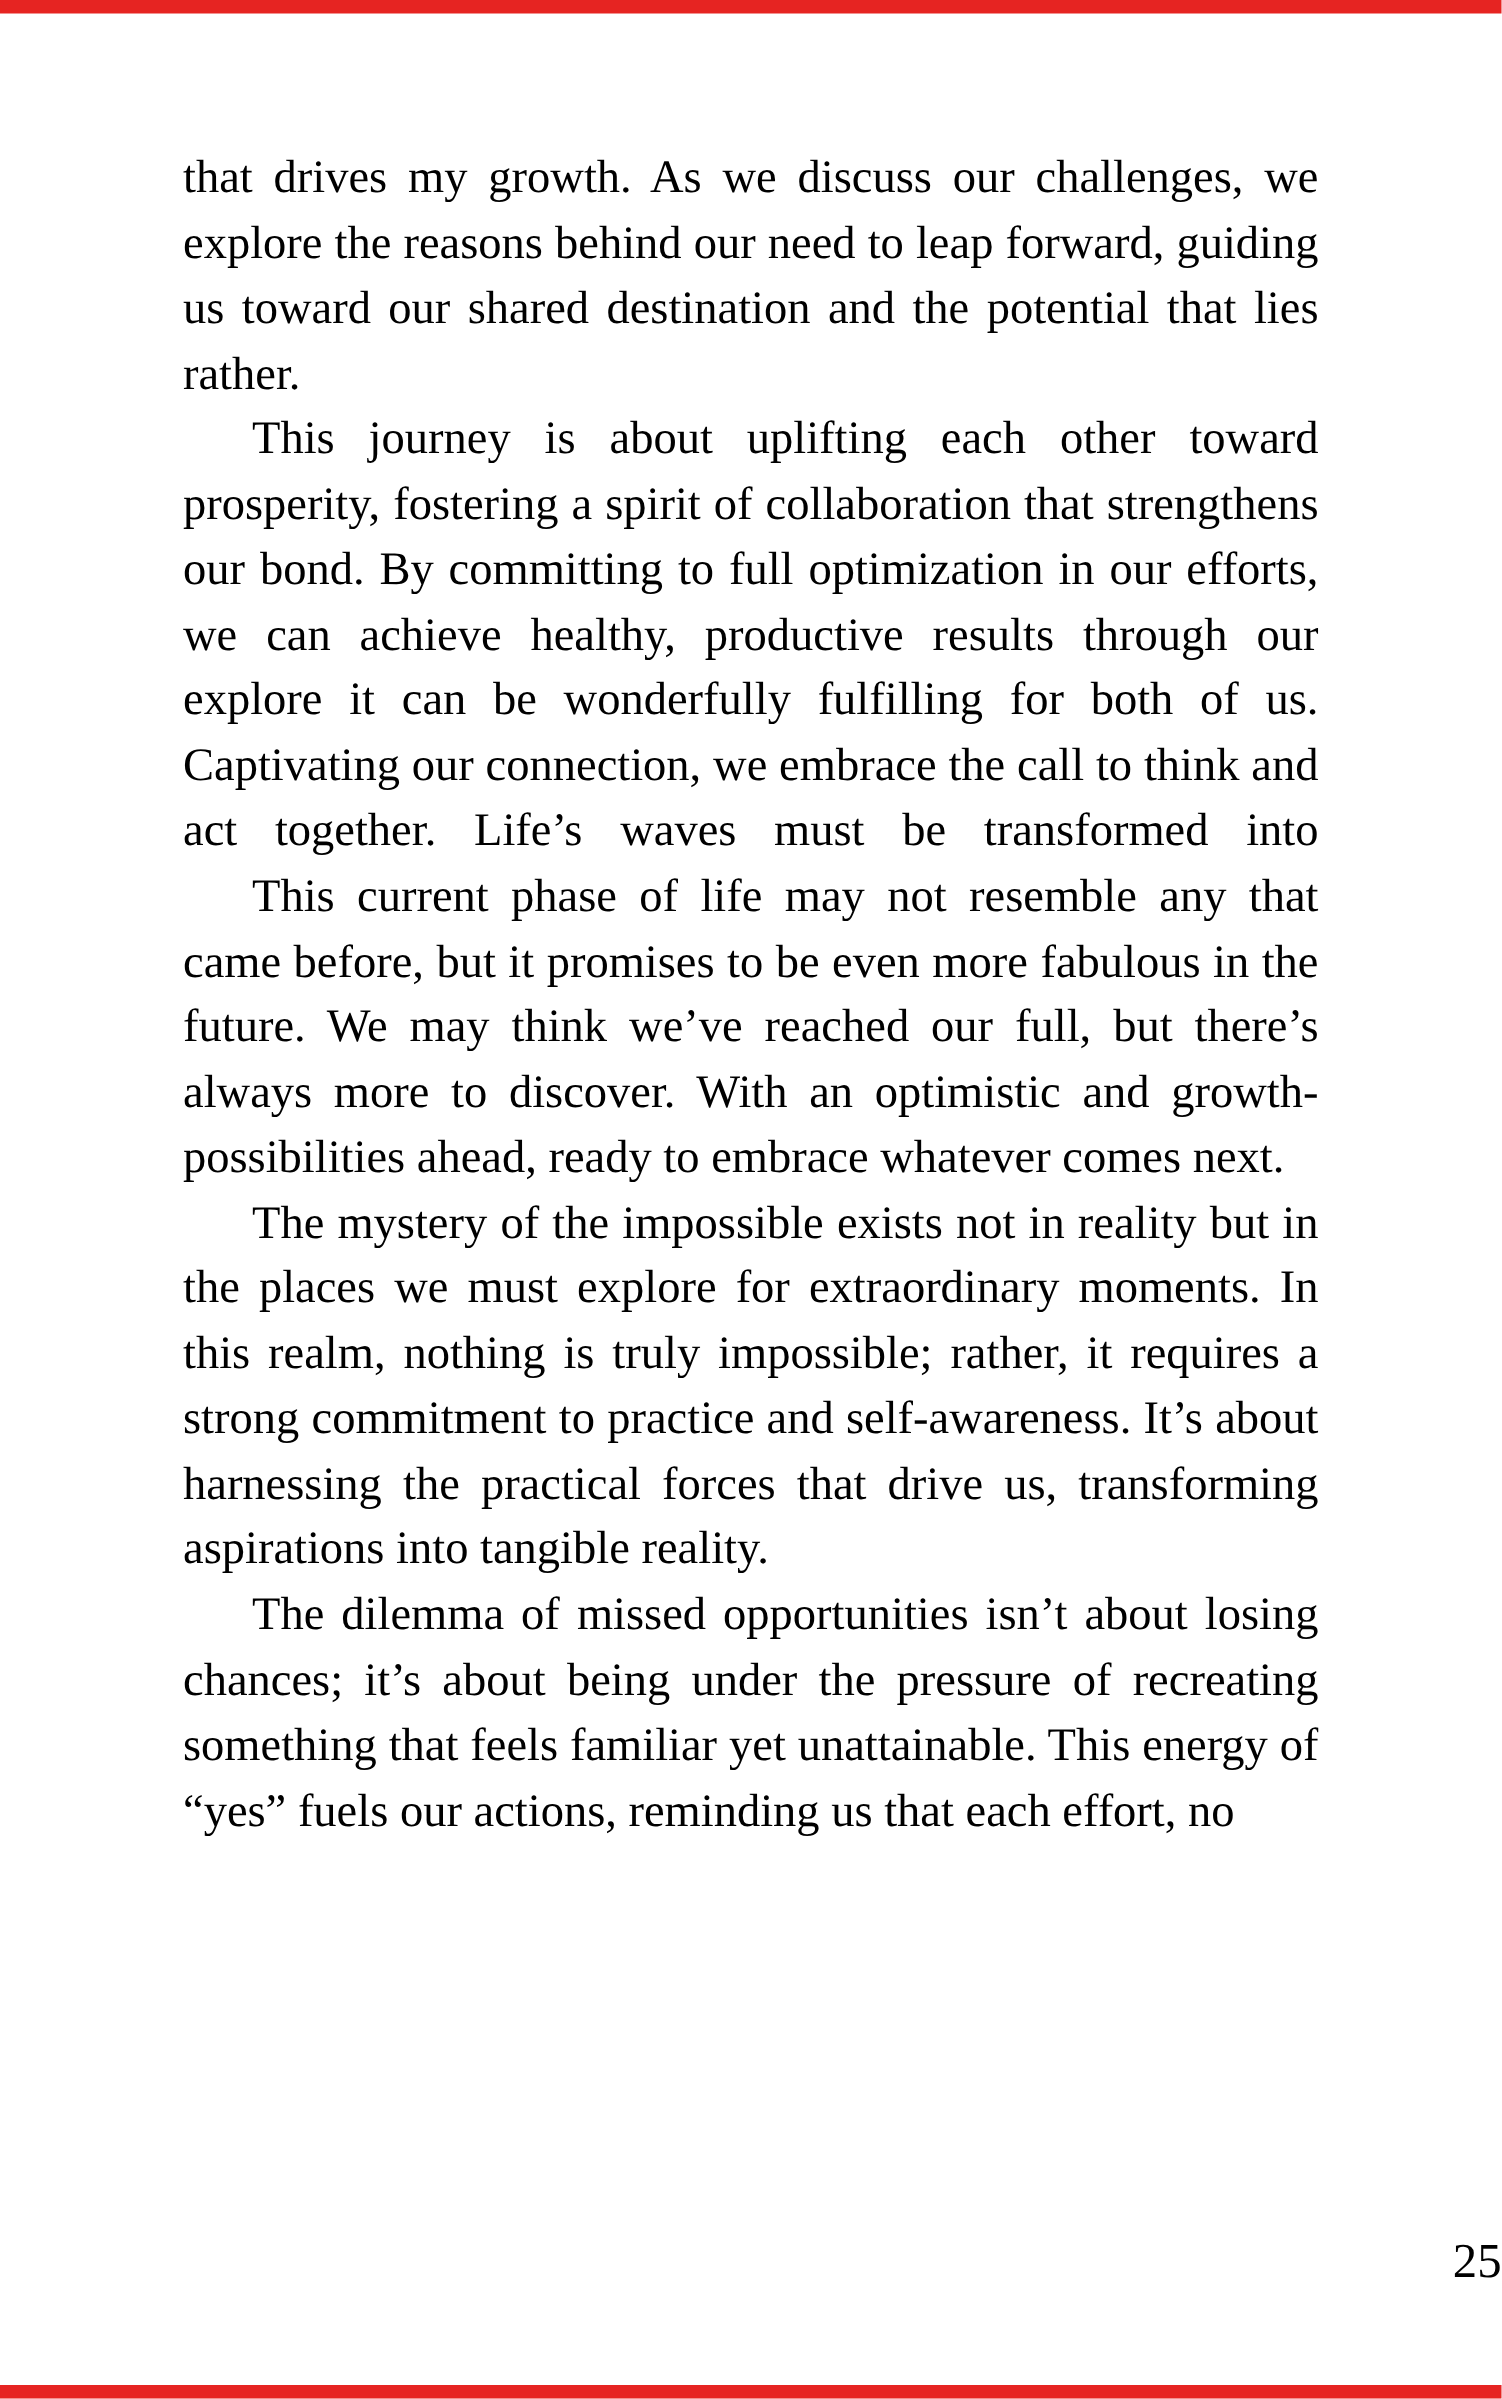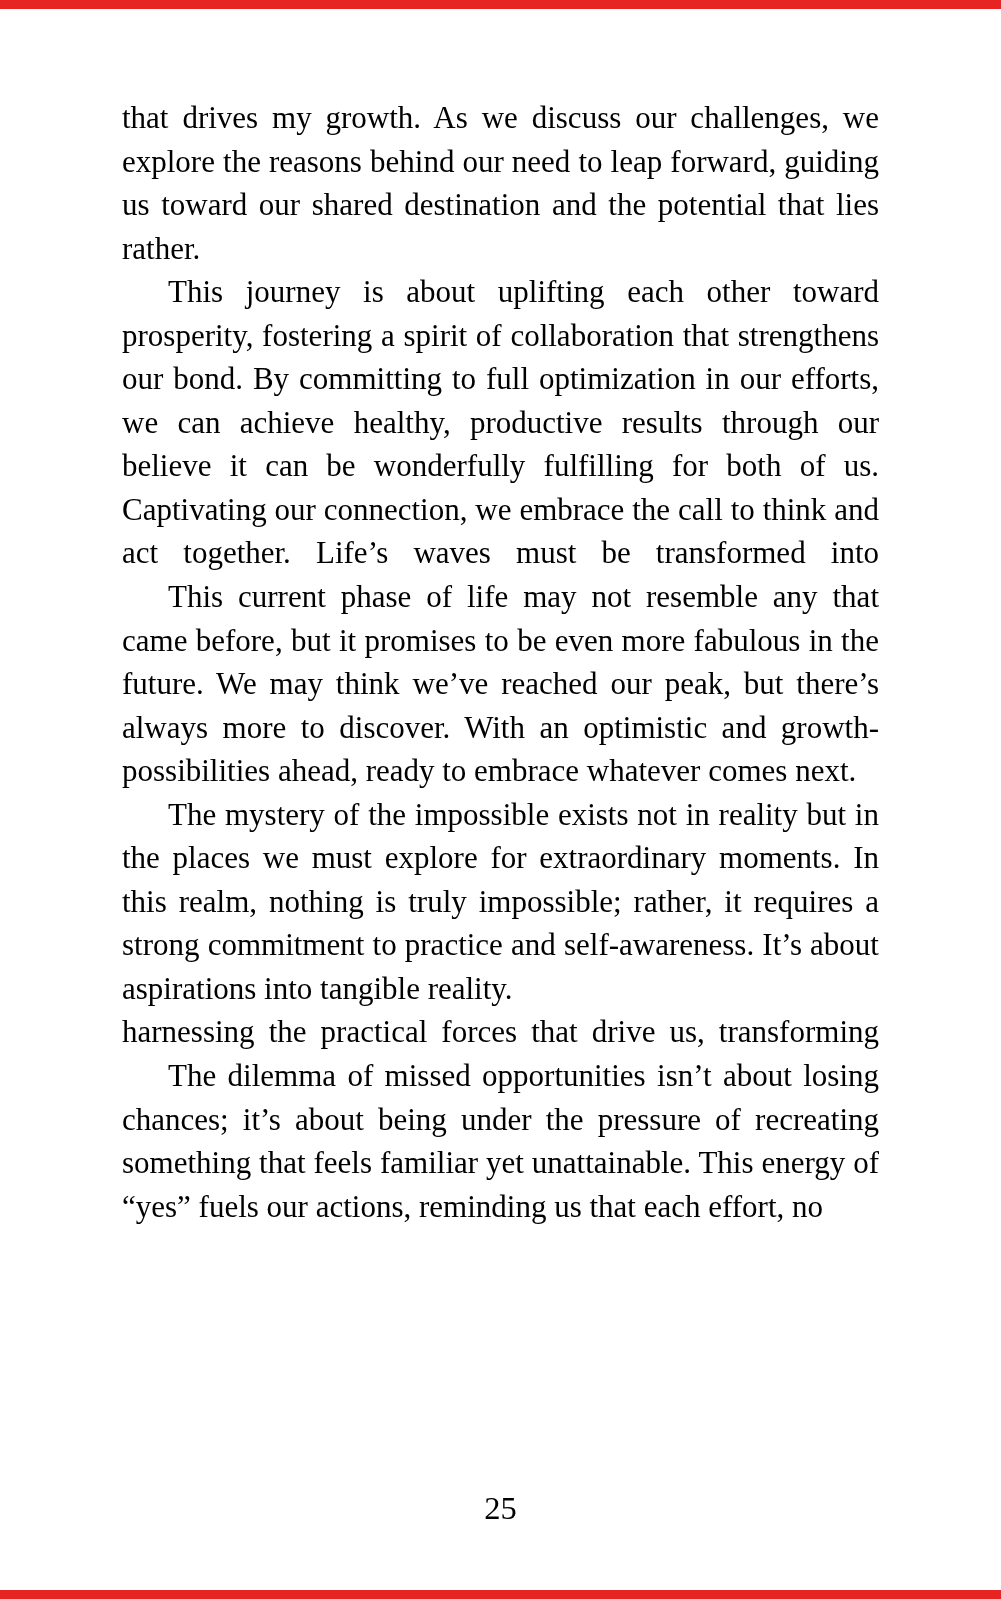--- a/index.html
+++ b/index.html
@@ -45,21 +45,21 @@
   .text-line.indent { text-indent: 46px; }
 
   .page-number {
     position: absolute;
     left: 0;
     top: 1487px;
     width: 1001px;
     height: 43.55px;
     line-height: 43.55px;
     font-size: 32.5px;
-    text-align: center;
+    text-align: right;
   }
 </style>
 </head>
 <body style="color: rgb(0, 0, 0); background: rgb(255, 255, 255);">
 
 <div class="accent-bar top" style="background: rgb(230, 36, 34);"></div>
 
 <main class="text-block" id="text-block">
     <div class="paragraph">
       <div class="text-line">that drives my growth. As we discuss our challenges, we</div>
@@ -67,38 +67,38 @@
       <div class="text-line">us toward our shared destination and the potential that lies</div>
       <div class="text-line last">rather.</div>
     </div>
     <div class="paragraph">
       <div class="text-line indent">This journey is about uplifting each other toward</div>
       <div class="text-line">prosperity, fostering a spirit of collaboration that strengthens</div>
       <div class="text-line">our bond. By committing to full optimization in our efforts,</div>
       <div class="text-line">we can achieve healthy, productive results through our</div>
     </div>
     <div class="paragraph">
-      <div class="text-line">believe it can be wonderfully fulfilling for both of us.</div>
+      <div class="text-line">explore it can be wonderfully fulfilling for both of us.</div>
       <div class="text-line">Captivating our connection, we embrace the call to think and</div>
       <div class="text-line">act together. Life’s waves must be transformed into</div>
     </div>
     <div class="paragraph">
       <div class="text-line indent">This current phase of life may not resemble any that</div>
       <div class="text-line">came before, but it promises to be even more fabulous in the</div>
-      <div class="text-line">future. We may think we’ve reached our peak, but there’s</div>
+      <div class="text-line">future. We may think we’ve reached our full, but there’s</div>
       <div class="text-line">always more to discover. With an optimistic and growth-</div>
       <div class="text-line last">possibilities ahead, ready to embrace whatever comes next.</div>
     </div>
     <div class="paragraph">
       <div class="text-line indent">The mystery of the impossible exists not in reality but in</div>
       <div class="text-line">the places we must explore for extraordinary moments. In</div>
       <div class="text-line">this realm, nothing is truly impossible; rather, it requires a</div>
       <div class="text-line">strong commitment to practice and self-awareness. It’s about</div>
+      <div class="text-line">harnessing the practical forces that drive us, transforming</div>
       <div class="text-line last">aspirations into tangible reality.</div>
-      <div class="text-line">harnessing the practical forces that drive us, transforming</div>
     </div>
     <div class="paragraph">
       <div class="text-line indent">The dilemma of missed opportunities isn’t about losing</div>
       <div class="text-line">chances; it’s about being under the pressure of recreating</div>
       <div class="text-line">something that feels familiar yet unattainable. This energy of</div>
       <div class="text-line last">“yes” fuels our actions, reminding us that each effort, no</div>
     </div>
   </main>
 
 <div class="page-number">25</div>

